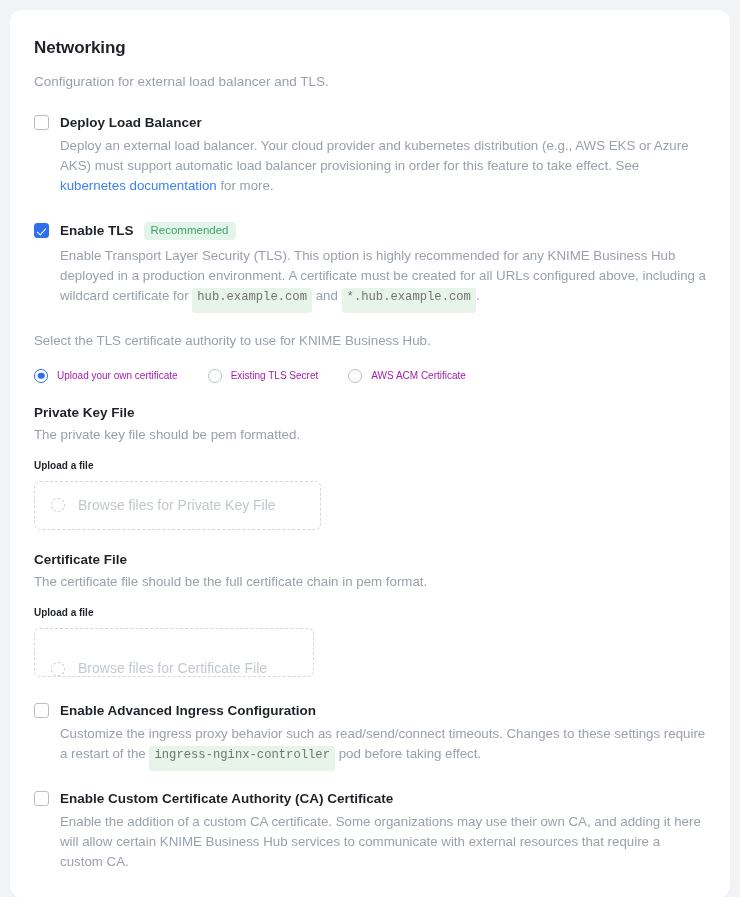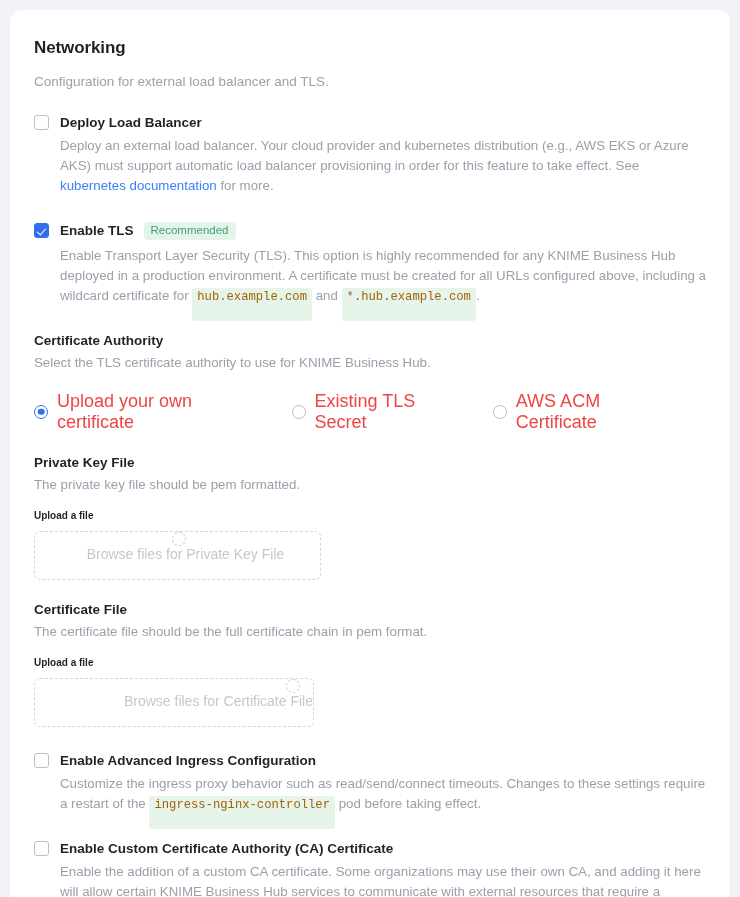--- a/index.html
+++ b/index.html
@@ -80,23 +80,23 @@
     font-size: 13.3px;
     color: #9aa1ab;
     line-height: 20px;
     margin: 6px 0 0 26px;
     max-width: 664px;
   }
   .desc a { color: #3b82f6; text-decoration: none; }
   code.inline {
     font-family: "Liberation Mono", monospace;
     background: #e7f4ea;
-    color: #a16207;
+    color: #737373;
     font-size: 12.2px;
-    padding: 2px 5px 17px 5px;
+    padding: 2px 5px 9px 5px;
     border-radius: 3px;
     white-space: nowrap;
   }
 
   
   .field-title {
     font-size: 13.5px;
     font-weight: bold;
     color: #1f2328;
     margin: 0;
@@ -122,38 +122,37 @@
   .rdo.selected { border: 1.4px solid #2f6fec; }
   .rdo.selected::after {
     content: "";
     position: absolute;
     left: 50%; top: 50%;
     transform: translate(-50%,-50%);
     width: 6.5px; height: 6.5px;
     border-radius: 50%;
     background: #2f6fec;
   }
-  .radio-label { font-size: 18px; color: #ef4444; }
+  .radio-label { font-size: 10px; color: #a21caf; }
 
   .upload-label {
     font-size: 10px;
     font-weight: bold;
     color: #1f2328;
     margin: 18px 0 0 0;
   }
   .dropzone {
     margin-top: 10px;
     border: 1.3px dashed #d3d7dd;
     border-radius: 6px;
     height: 49px;
     display: flex;
     align-items: center;
     padding-left: 16px;
     background: #fff;
-    flex-direction: column;
   }
   .dz-pk { width: 287px; }
   .dz-cf { width: 280px; align-items: flex-end; }
   .dz-icon {
     width: 14px; height: 14px;
     border: 1.4px dashed #c9ced5;
     border-radius: 50%;
     margin-right: 13px;
     display: inline-block;
   }
@@ -178,21 +177,20 @@
     <div class="desc"><span>Deploy an external load balancer. Your cloud provider and kubernetes distribution (e.g., AWS EKS or Azure AKS) must support automatic load balancer provisioning in order for this feature to take effect. See </span><a href="#">kubernetes documentation</a><span> for more.</span></div>
 
     <div class="check-row">
       <span class="cbox checked"></span>
       <span class="check-label">Enable TLS</span>
       <span class="badge">Recommended</span>
     </div>
     <div class="desc"><span>Enable Transport Layer Security (TLS). This option is highly recommended for any KNIME Business Hub deployed in a production environment. A certificate must be created for all URLs configured above, including a wildcard certificate for </span><code class="inline">hub.example.com</code><span> and </span><code class="inline">*.hub.example.com</code><span>.</span></div>
 
     <div class="grp-ca">
-      <div class="field-title">Certificate Authority</div>
       <div class="field-sub">Select the TLS certificate authority to use for KNIME Business Hub.</div>
       <div class="radio-row">
         <div class="radio-item">
           <span class="rdo selected"></span>
           <span class="radio-label">Upload your own certificate</span>
         </div>
         <div class="radio-item">
           <span class="rdo"></span>
           <span class="radio-label">Existing TLS Secret</span>
         </div>

